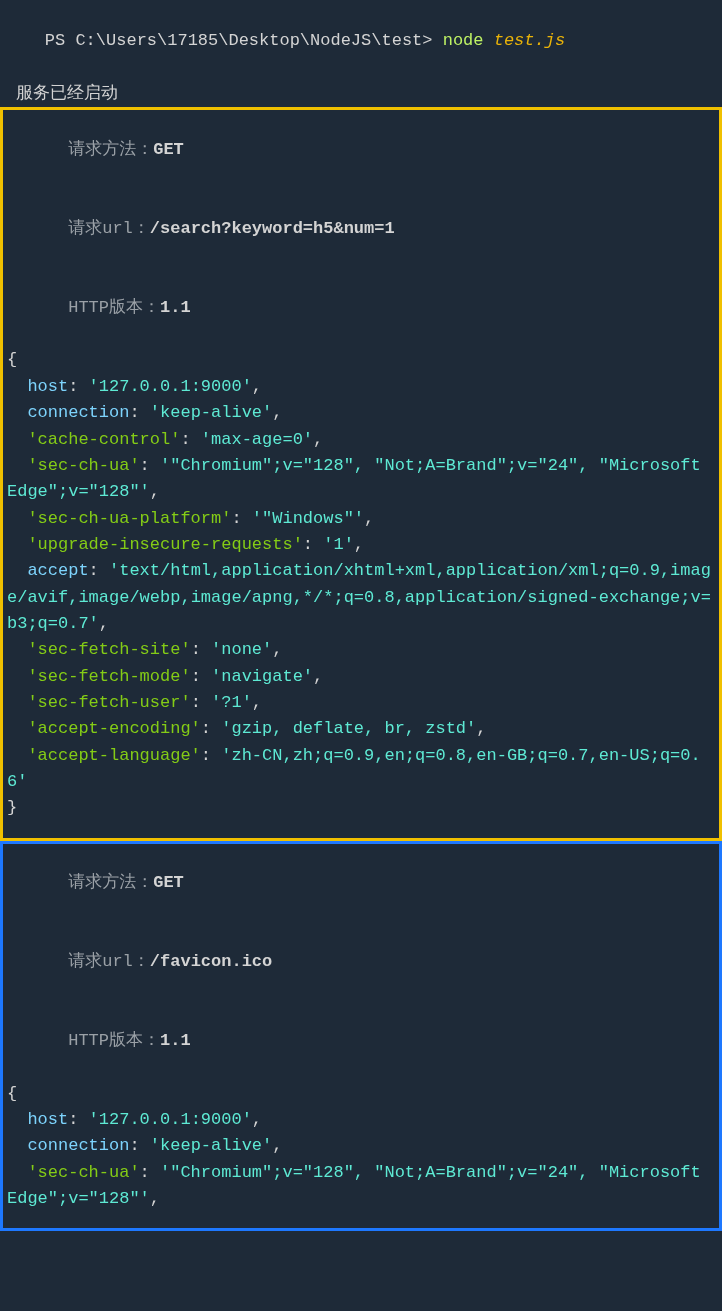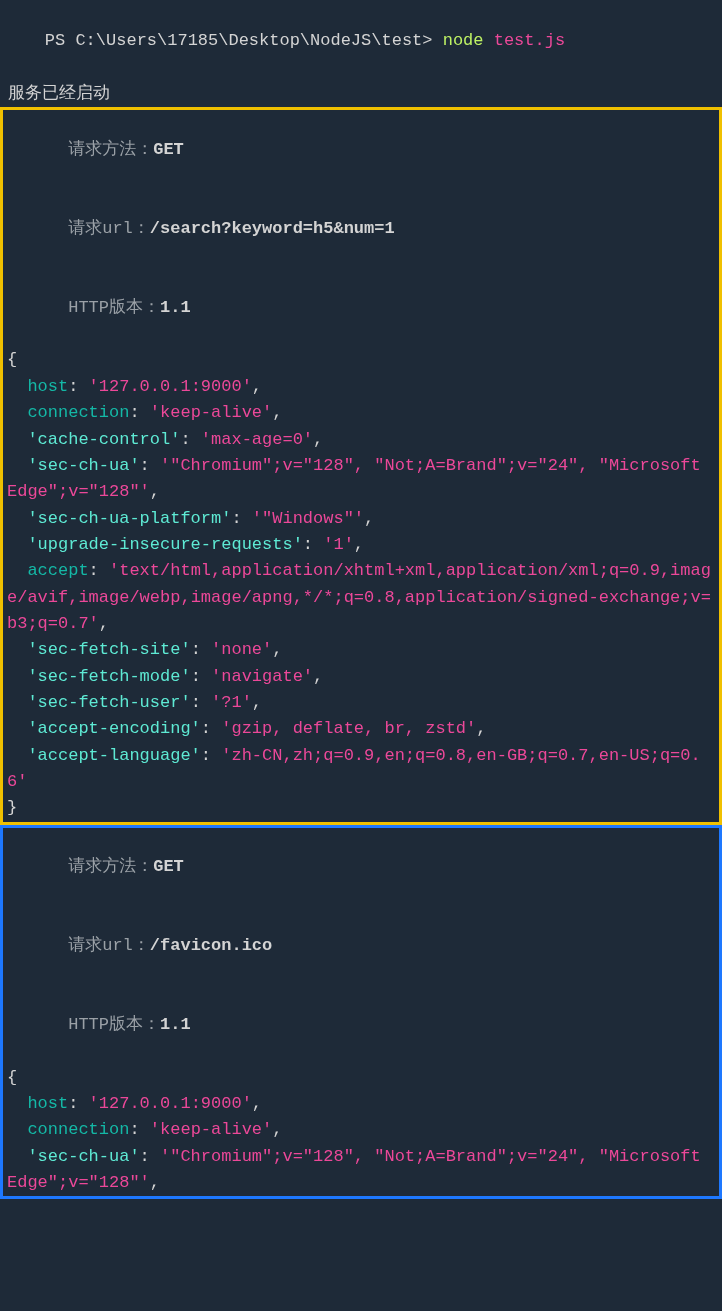--- a/index.html
+++ b/index.html
@@ -13,45 +13,45 @@
     width: 722px;
   }
   .terminal {
     padding: 0;
   }
   .prompt-line {
     padding: 2px 4px 0 4px;
   }
   .ps-path { color: #d4d4d4; margin-top: 20px; }
   .cmd-node { color: #bef264; }
-  .cmd-arg { color: #ec4899; }
-  .startup-msg { color: #d4d4d4; padding-left: 8px; }
+  .cmd-arg { color: #eab308; font-style: italic; }
+  .startup-msg { color: #d4d4d4; padding-left: 16px; }
 
   .box {
     border: 3px solid;
     margin: 0;
-    padding: 0 2px 0 4px;
+    padding: 0 2px 16px 4px;
     overflow: hidden;
     word-wrap: break-word;
   }
   .box-yellow { border-color: #f0c000; }
   .box-blue { border-color: #1e78ff; }
 
   .line { white-space: pre-wrap; word-break: break-all; }
 
   .lvl-label { color: #9aa0a6; }
   .lvl-value { color: #d4d4d4; font-weight: bold; }
 
   .brace { color: #d4d4d4; }
   .indent { display: inline-block; width: 2ch; }
 
-  .key-unquoted { color: #14b8a6; }
-  .key-quoted { color: #5eead4; }
+  .key-unquoted { color: #7dd3fc; }
+  .key-quoted { color: #84cc16; }
   .colon { color: #d4d4d4; }
-  .str { color: #ec4899; }
+  .str { color: #5eead4; }
   .comma { color: #d4d4d4; }
 </style>
 </head>
 <body>
 
 <div class="terminal">
 
   <div class="prompt-line line">
     <span class="ps-path">PS </span><span class="ps-path">C:\Users\17185\Desktop\NodeJS\test&gt;</span> <span class="cmd-node">node</span> <span class="cmd-arg">test.js</span>
   </div>

